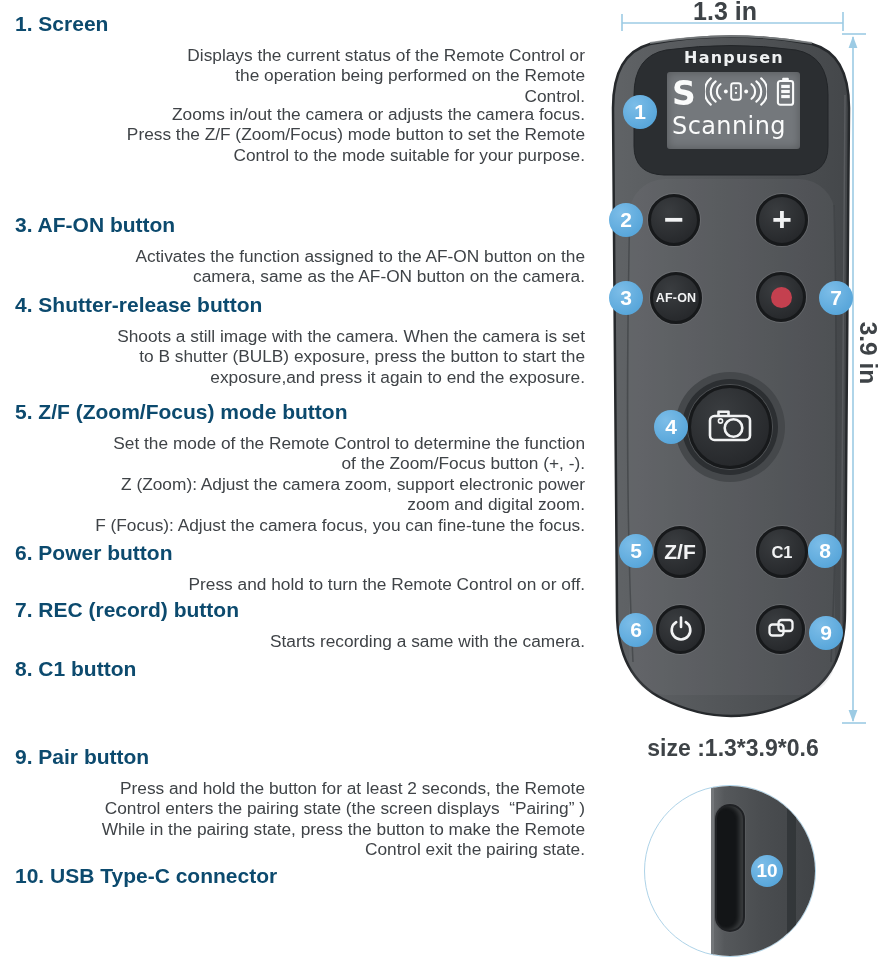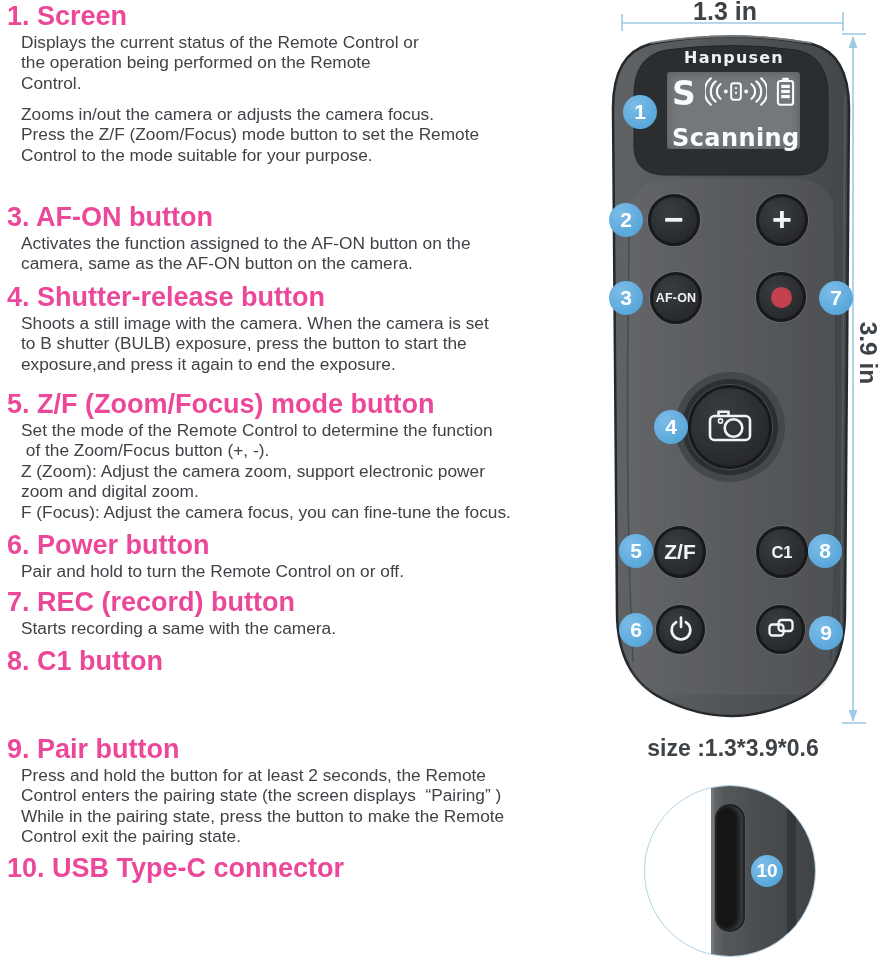--- a/index.html
+++ b/index.html
@@ -1,31 +1,31 @@
 <!DOCTYPE html>
 <html><head>
 <meta charset="utf-8">
 <style>
   html,body{margin:0;padding:0;background:#fff;}
   #page{position:relative;width:883px;height:960px;background:#ffffff;overflow:hidden;
         font-family:"Liberation Sans",sans-serif;}
   
   .item{position:absolute;left:7px;width:578px;}
-  .item h3{margin:0;font-size:27px;line-height:26px;font-weight:bold;color:#ec4899;}
-  .item p{margin:3px 0 0 14px;font-size:17.3px;line-height:20.4px;color:#3f4347;white-space:pre-line;}
+  .item h3{margin:8px;font-size:21px;line-height:26px;font-weight:bold;color:#0c4a6e;}
+  .item p{margin:3px 0 0 14px;font-size:17.3px;line-height:20.4px;color:#3f4347;white-space:pre-line;text-align:right;}
   
   #art{position:absolute;left:0;top:0;z-index:1;}
   .brand{position:absolute;left:660px;top:48px;width:148px;text-align:center;z-index:4;
          color:#eef0f1;font-weight:bold;font-size:16px;letter-spacing:1.2px;font-family:"DejaVu Sans",sans-serif;}
   .screen{position:absolute;left:667px;top:72px;width:133px;height:77px;background:#74787c;border-radius:3px;
           z-index:4;box-shadow:inset 0 0 10px rgba(0,0,0,.28);padding:3px 5px;box-sizing:border-box;
           color:#fafbfb;font-family:"DejaVu Sans",sans-serif;}
   .screen-row1{display:flex;align-items:center;justify-content:space-between;height:36px;}
   .mode-letter{font-size:33px;font-weight:bold;line-height:33px;}
-  .status{font-size:24px;font-weight:bold;line-height:26px;letter-spacing:.4px;margin-top:14px;}
+  .status{font-size:24px;font-weight:normal;line-height:26px;letter-spacing:.4px;margin-top:2px;}
   .btn{position:absolute;border-radius:50%;z-index:5;box-sizing:border-box;
        background:radial-gradient(circle at 38% 32%,#3a3d40,#26282b 78%);
        border:3px solid #17191b;box-shadow:0 0 0 1px rgba(130,133,136,.4);
        display:flex;align-items:center;justify-content:center;color:#f2f3f4;font-weight:bold;}
   .glyph{font-size:34px;line-height:34px;font-weight:bold;margin-top:-3px;}
   .badge{position:absolute;width:34px;height:34px;border-radius:50%;z-index:6;
          background:radial-gradient(circle at 35% 30%,#7cbde8,#58a6da 75%);
          color:#fff;font-weight:bold;font-size:21px;display:flex;align-items:center;justify-content:center;}
   .dim-label{position:absolute;color:#3e4347;font-weight:bold;z-index:2;}
   #dim-w{left:651px;top:-3px;width:148px;text-align:center;font-size:25px;}
@@ -72,21 +72,21 @@
   <div class="item" style="top:391px">
     <h3>5. Z/F (Zoom/Focus) mode button</h3>
     <p>Set the mode of the Remote Control to determine the function
 &nbsp;of the Zoom/Focus button (+, -).
 Z (Zoom): Adjust the camera zoom, support electronic power
 zoom and digital zoom.
 F (Focus): Adjust the camera focus, you can fine-tune the focus.</p>
   </div>
   <div class="item" style="top:532px">
     <h3>6. Power button</h3>
-    <p>Pair and hold to turn the Remote Control on or off.</p>
+    <p>Press and hold to turn the Remote Control on or off.</p>
   </div>
   <div class="item" style="top:589px">
     <h3>7. REC (record) button</h3>
     <p>Starts recording a same with the camera.</p>
   </div>
   <div class="item" style="top:648px">
     <h3>8. C1 button</h3>
   </div>
   <div class="item" style="top:736px">
     <h3>9. Pair button</h3>

